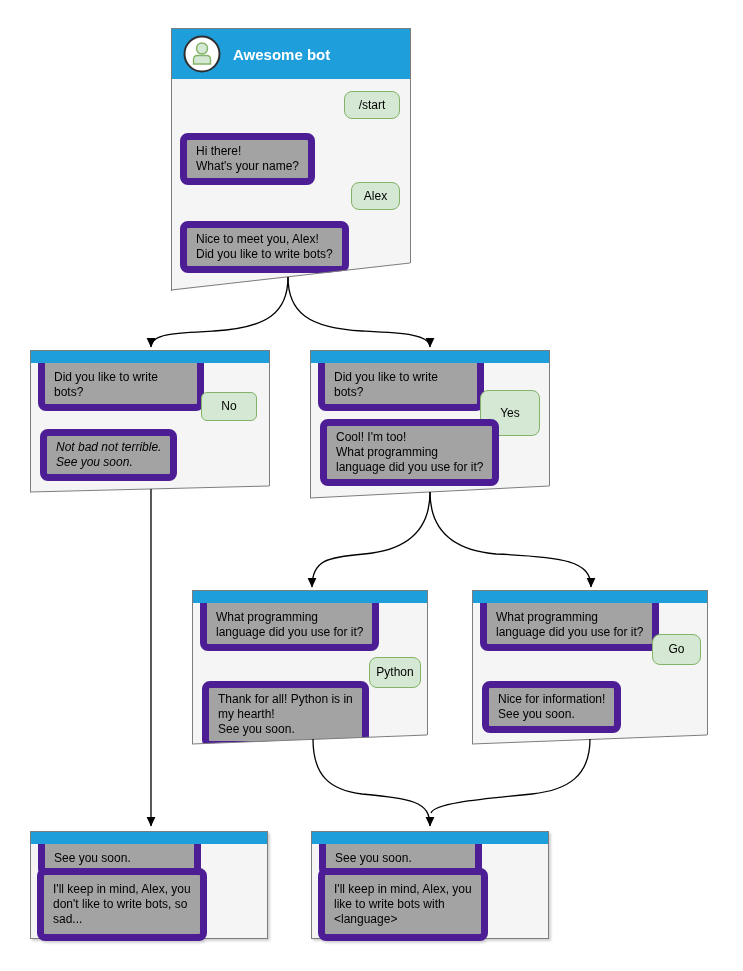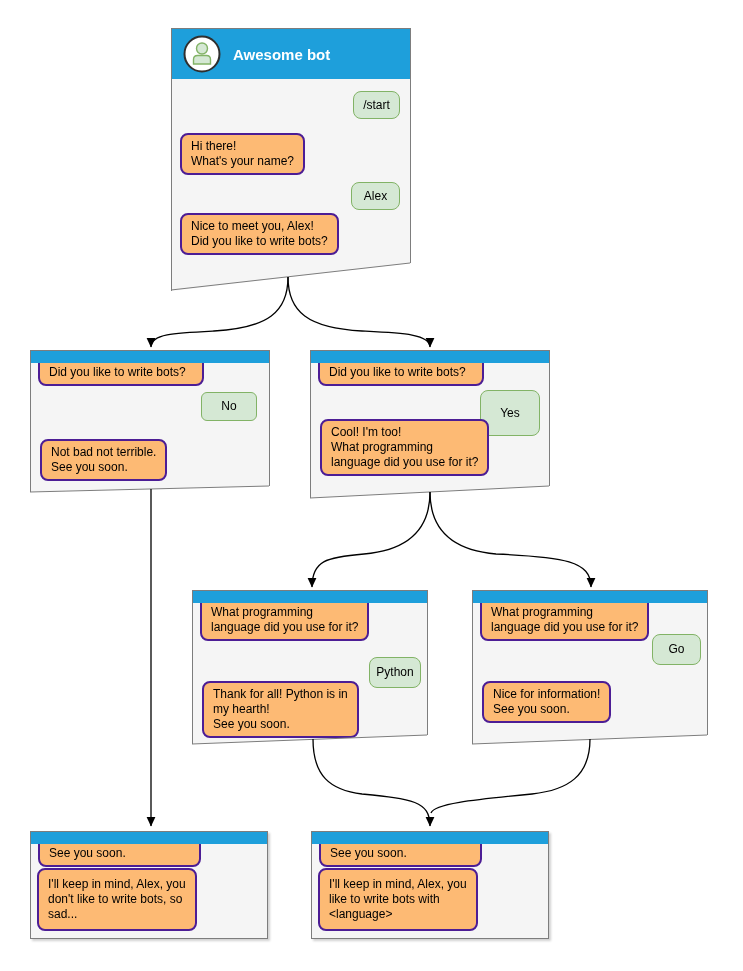--- a/index.html
+++ b/index.html
@@ -11,21 +11,21 @@
   .cut{border-bottom:none;}
 
   .titlebar{position:absolute;top:0;left:0;right:0;height:50px;background:#1E9FDB;
             display:flex;align-items:center;padding-left:11px;box-sizing:border-box;z-index:3;}
   .titlebar .title{margin-left:12px;color:#ffffff;font-size:15px;font-weight:bold;}
 
   .strip{position:absolute;top:0;left:0;right:0;height:12px;background:#1E9FDB;z-index:3;}
 
   .msg{position:absolute;font-size:12px;line-height:15px;color:#000000;white-space:pre-line;
        border-radius:8px;z-index:1;}
-  .bot-msg{background:#fdba74;border:2px solid #4c1d95;padding:4px 9px;}
+  .bot-msg{background:#a3a3a3;border:7px solid #4c1d95;padding:4px 9px;}
   .user-msg{background:#D5E8D4;border:1px solid #82B366;display:flex;align-items:center;
             justify-content:center;box-sizing:border-box;text-align:center;}
   .tucked{top:0;padding:12px 9px 4px;box-sizing:border-box;}
   .tall{padding-top:7px;padding-bottom:7px;}
 
   #overlay{position:absolute;left:0;top:0;width:743px;height:971px;z-index:6;pointer-events:none;}
   .edge{stroke:#000000;stroke-width:1.3;fill:none;}
   .cutline{stroke:#7d7d7d;stroke-width:1;fill:none;}
 </style>
 </head>
@@ -37,33 +37,33 @@
     <div class="titlebar">
       <span style="display:inline-flex;">
         <svg width="38" height="38" viewBox="0 0 38 38">
           <circle cx="19" cy="19" r="17.5" fill="#ffffff" stroke="#2f2f2f" stroke-width="2"></circle>
           <circle cx="19" cy="13.5" r="5.5" fill="#D5E8D4" stroke="#82B366" stroke-width="1.4"></circle>
           <path d="M10.5 29 L10.5 24.5 Q10.5 20.5 14.5 20.5 L23.5 20.5 Q27.5 20.5 27.5 24.5 L27.5 29 Z" fill="#D5E8D4" stroke="#82B366" stroke-width="1.4"></path>
         </svg>
       </span>
       <span class="title">Awesome bot</span>
     </div>
-    <div class="msg user-msg" style="top:62px;right:10px;width:47px;height:28px;">/start</div>
+    <div class="msg user-msg" style="top:62px;right:10px;width:56px;height:28px;">/start</div>
     <div class="msg bot-msg" style="top:104px;left:8px;">Hi there!
 What's your name?</div>
     <div class="msg user-msg" style="top:153px;right:10px;width:49px;height:28px;">Alex</div>
-    <div class="msg bot-msg" style="top:184px;left:8px;">Nice to meet you, Alex!
+    <div class="msg bot-msg" style="top:192px;left:8px;">Nice to meet you, Alex!
 Did you like to write bots?</div>
   </div>
 
   <div class="window cut" style="left:30px;top:350px;width:240px;height:142px;clip-path:polygon(0 0,100% 0,100% 136px,0 100%);">
     <div class="strip"></div>
     <div class="msg bot-msg tucked" style="left:7px;width:166px;">Did you like to write bots?</div>
     <div class="msg user-msg" style="top:41px;right:12px;width:56px;height:29px;border-radius:6px;">No</div>
-    <div class="msg bot-msg" style="top:88px;left:9px;">Not bad not terrible.
+    <div class="msg bot-msg" style="top:78px;left:9px;font-style:italic;">Not bad not terrible.
 See you soon.</div>
   </div>
 
   <div class="window cut" style="left:310px;top:350px;width:240px;height:148px;clip-path:polygon(0 0,100% 0,100% 136px,0 100%);">
     <div class="strip"></div>
     <div class="msg bot-msg tucked" style="left:7px;width:166px;">Did you like to write bots?</div>
     <div class="msg user-msg" style="top:39px;right:9px;width:60px;height:46px;">Yes</div>
     <div class="msg bot-msg" style="top:68px;left:9px;">Cool! I'm too!
 What programming
 language did you use for it?</div>

